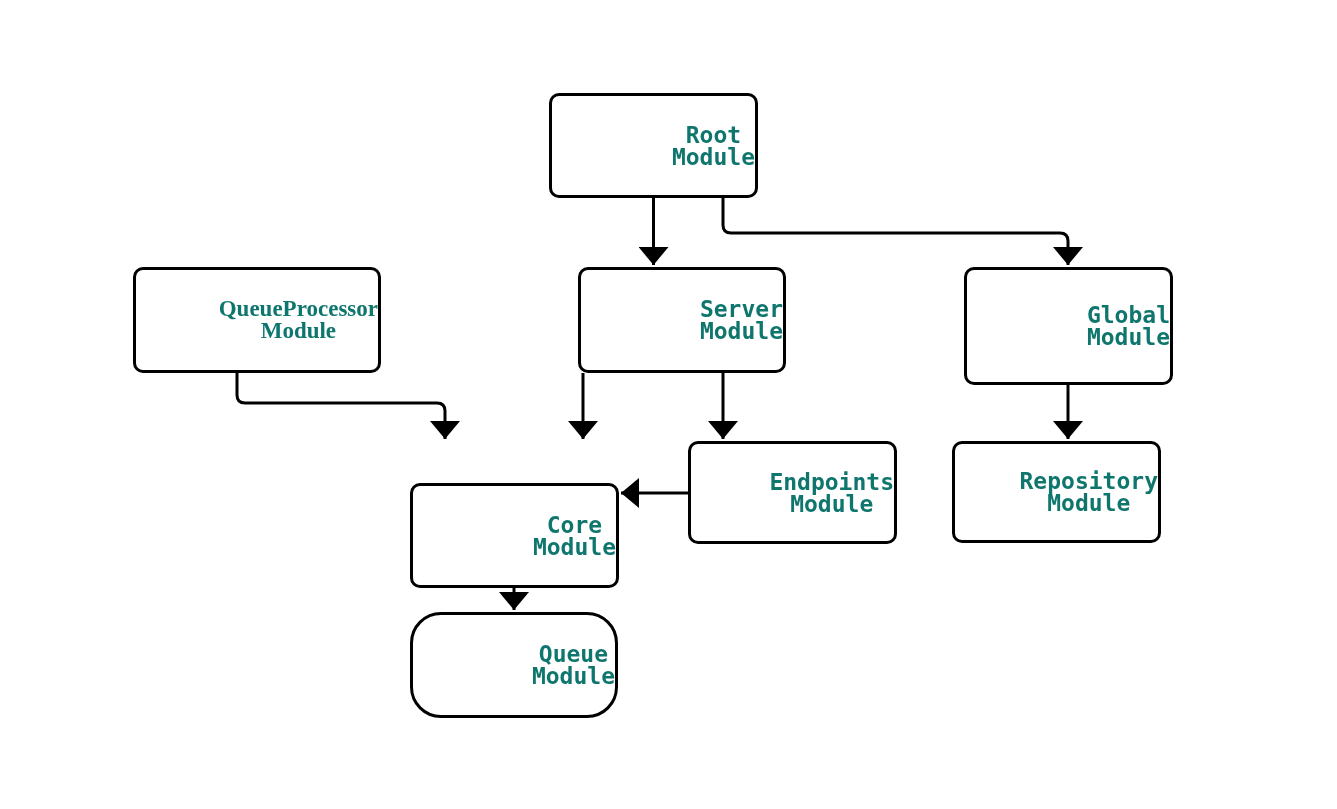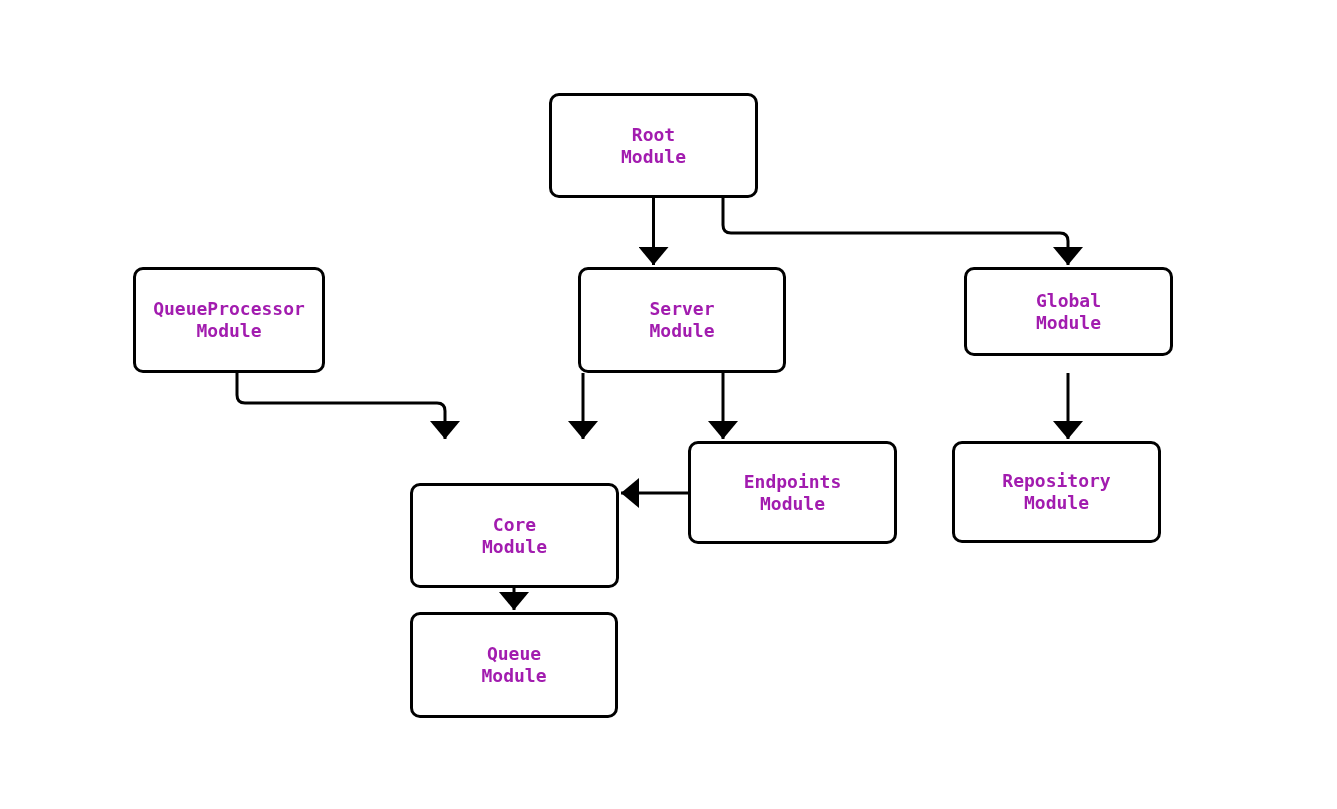--- a/index.html
+++ b/index.html
@@ -23,36 +23,36 @@
     fill: none;
   }
   .node {
     position: absolute;
     box-sizing: border-box;
     background: #ffffff;
     border: 3px solid #000000;
     border-radius: 10px;
     display: flex;
     align-items: center;
-    justify-content: center;
+    justify-content: flex-end;
     text-align: center;
-    color: #a21caf;
+    color: #0f766e;
     font-weight: bold;
-    font-size: 18px;
+    font-size: 23px;
     line-height: 22px;
     white-space: pre-line;
   }
   #n-root          { left: 549px; top: 93px;  width: 209px; height: 105px; }
-  #n-queueprocessor{ left: 133px; top: 267px; width: 192px; height: 106px; }
+  #n-queueprocessor{ left: 133px; top: 267px; width: 248px; height: 106px; font-family: Liberation Serif, serif; }
   #n-server        { left: 549px; top: 267px; width: 208px; height: 106px; margin-left: 29px; }
-  #n-global        { left: 964px; top: 267px; width: 209px; height: 89px; }
+  #n-global        { left: 964px; top: 267px; width: 209px; height: 118px; }
   #n-core          { left: 410px; top: 441px; width: 209px; height: 105px; margin-top: 42px; }
   #n-endpoints     { left: 688px; top: 441px; width: 209px; height: 103px; }
   #n-repository    { left: 952px; top: 441px; width: 209px; height: 102px; }
-  #n-queue         { left: 410px; top: 612px; width: 208px; height: 106px; }
+  #n-queue         { left: 410px; top: 612px; width: 208px; height: 106px; border-radius: 31px; }
 </style>
 </head>
 <body>
 
 <div id="canvas">
 
   <svg id="edges" viewBox="0 0 1337 809" xmlns="http://www.w3.org/2000/svg">
     <defs>
       <marker id="arrowhead" viewBox="0 0 6 10" refX="6" refY="5" markerWidth="6" markerHeight="10" orient="auto">
         <polygon points="0,0 6,5 0,10" fill="#000000"></polygon>

